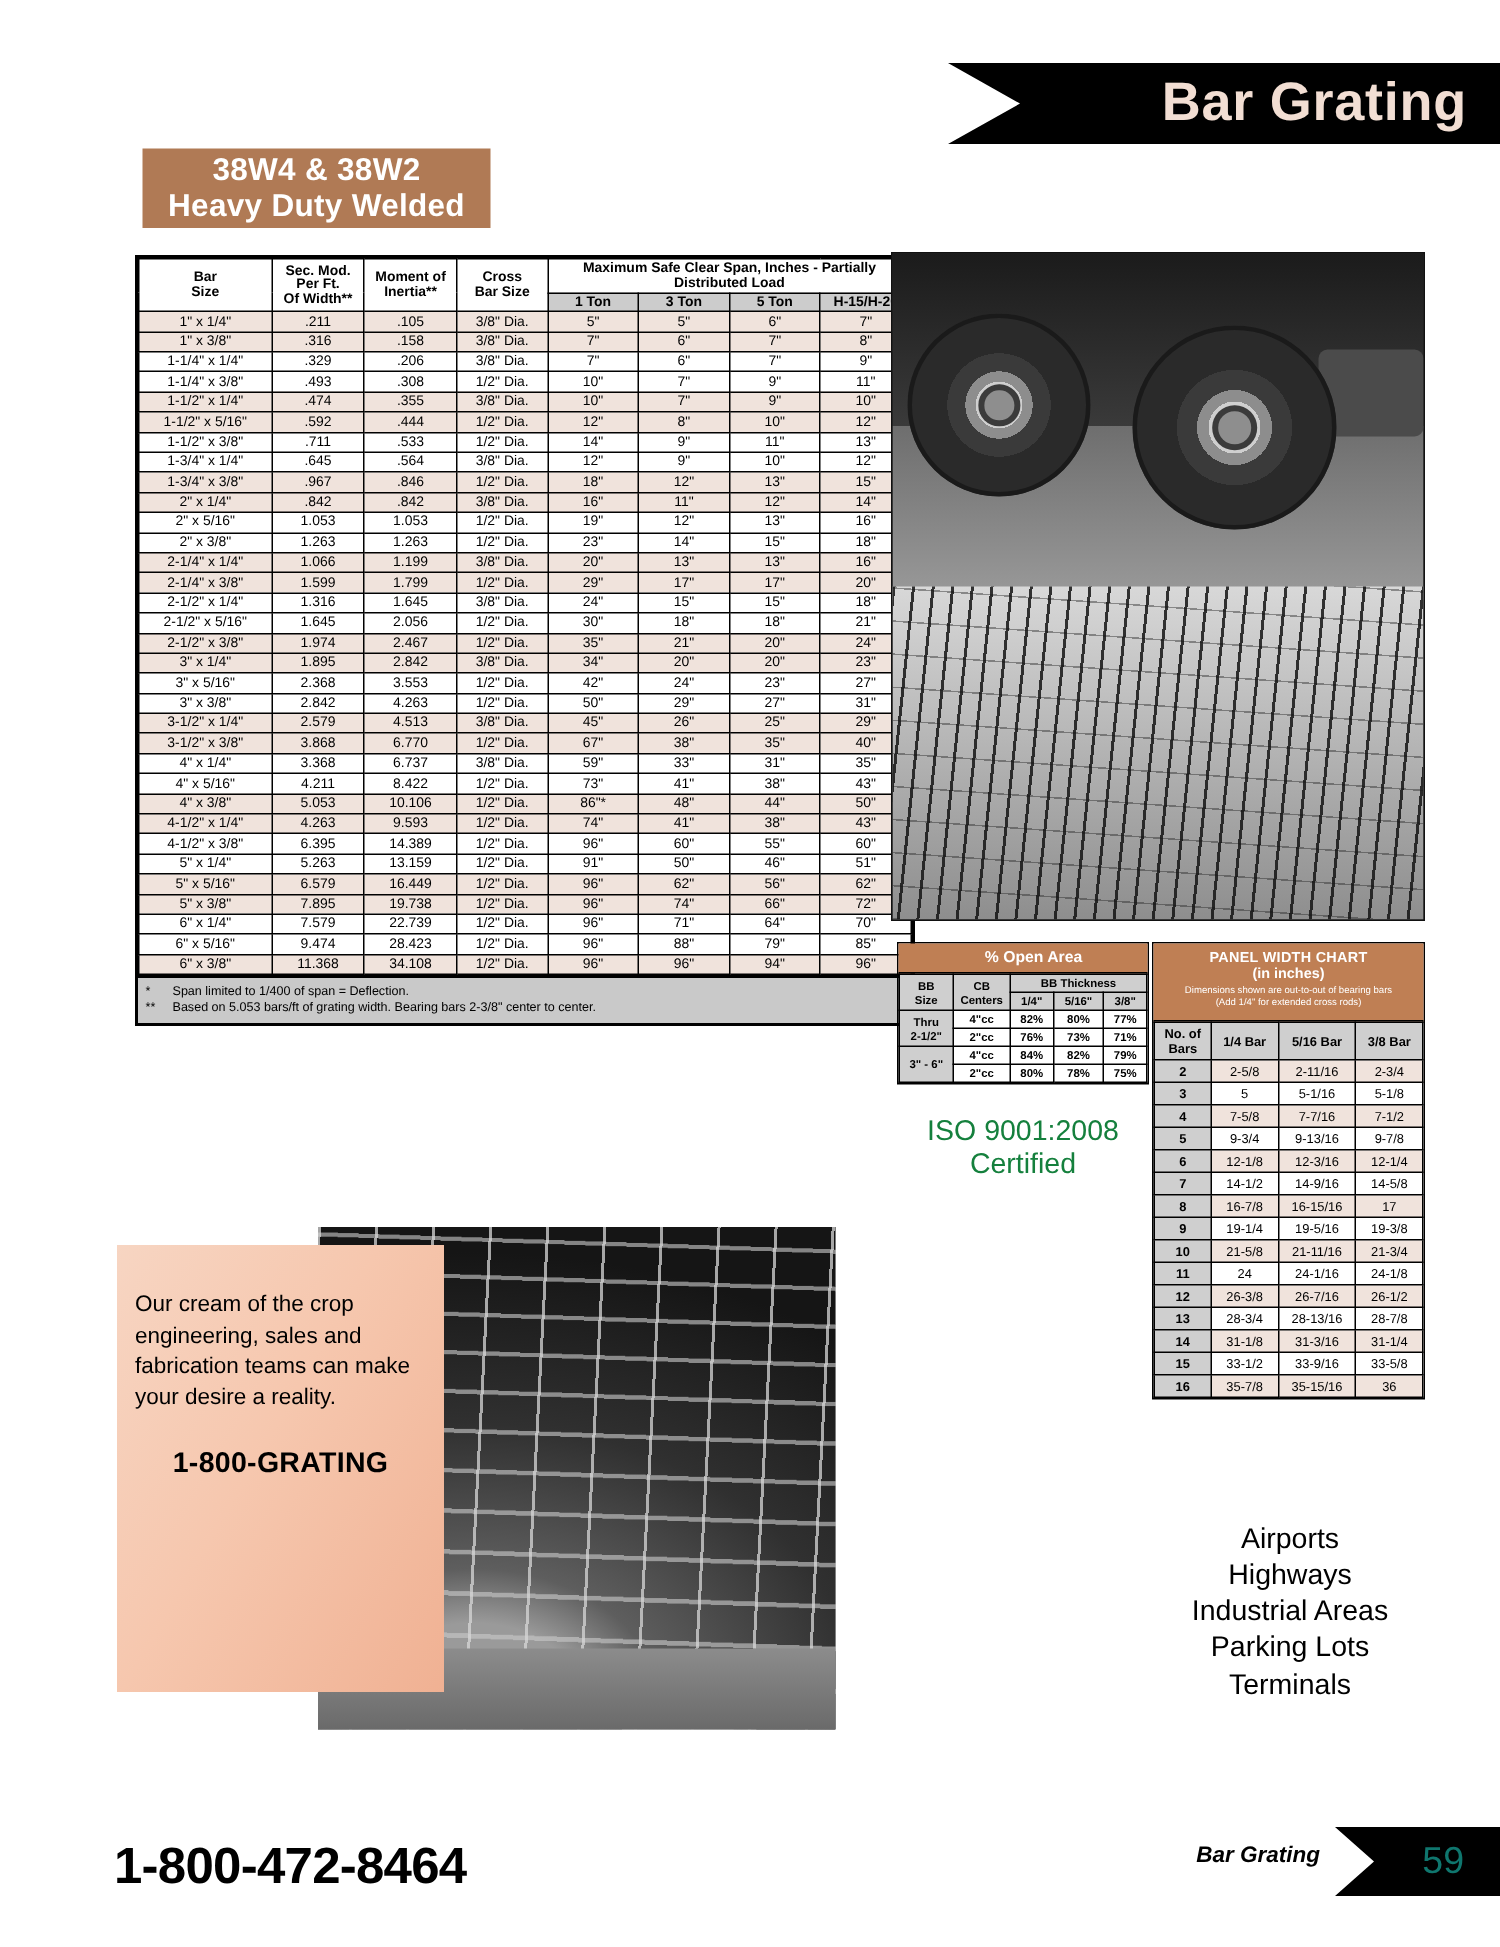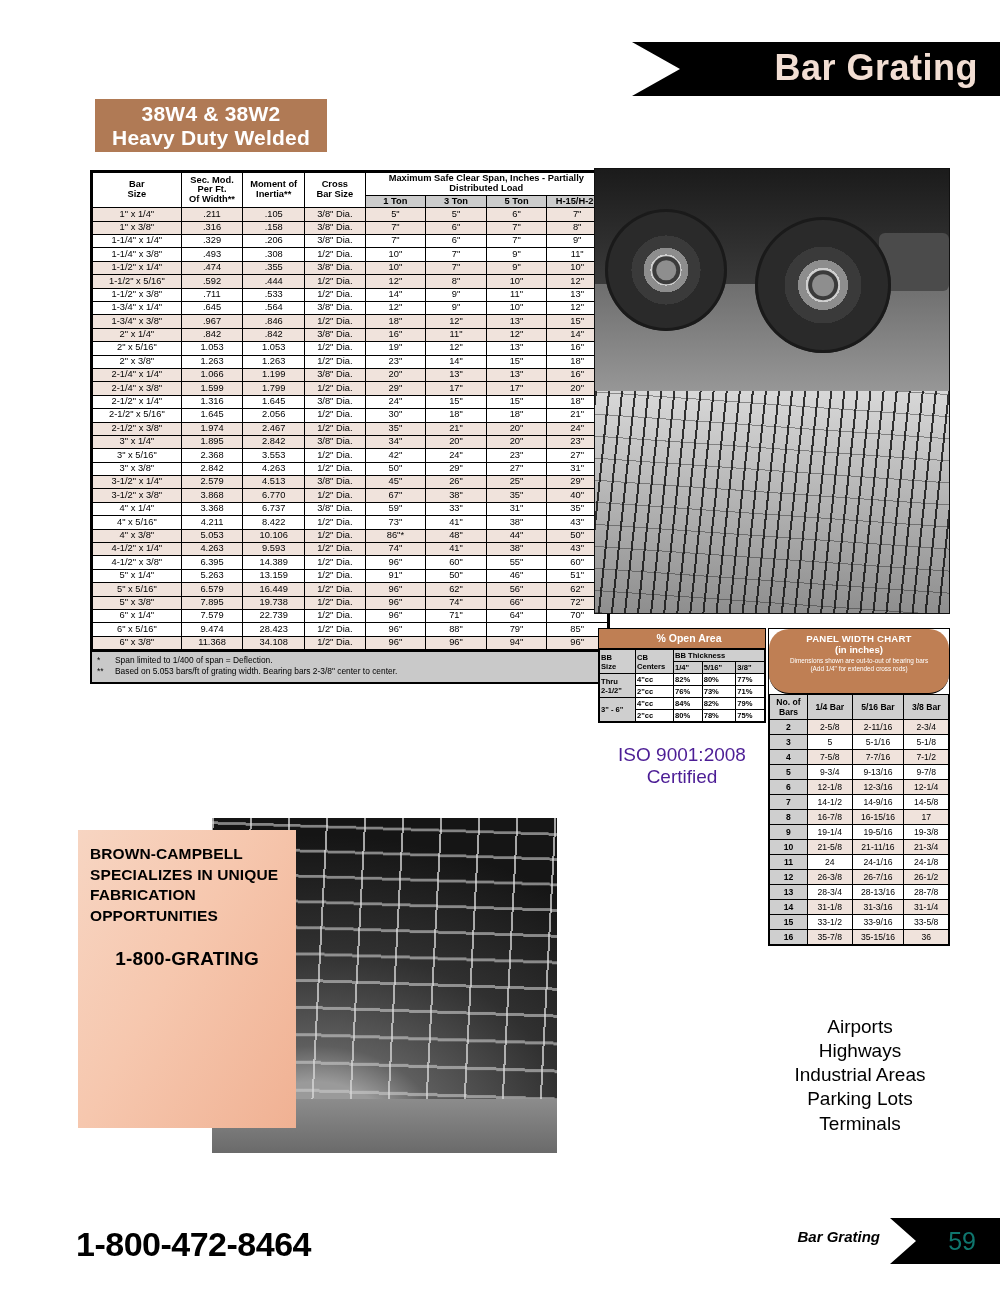--- a/index.html
+++ b/index.html
@@ -102,44 +102,43 @@
     position:absolute; left:598px; top:628px; width:168px;
     border:1px solid #000;
   }
   #open-area-title {
     background:#bf7f54; color:#fff; text-align:center;
     font-size:10.5px; font-weight:bold; padding:3px 0 4px 14px;
     border-bottom:1px solid #000;
   }
   table.openarea { width:100%; border-collapse:collapse; font-size:7.6px; }
   table.openarea th, table.openarea td {
-    border:1px solid #000; text-align:left; padding:1px 1px; font-weight:bold;
+    border:1px solid #000; text-align:center; padding:1px 1px; font-weight:bold;
   }
   table.openarea thead th { background:#cfcfcf; }
   table.openarea td.sizecell { background:#cfcfcf; font-weight:bold; }
   table.openarea td.cc { background:#fff; }
   table.openarea td.val { background:#fff; }
 
   
   #iso-block {
     position:absolute; left:598px; top:744px; width:168px; text-align:center;
-    color:#4c1d95; line-height:1.15;
+    color:#15803d; line-height:1.15;
   }
   #iso-block .l1 { font-size:19px; }
   #iso-block .l2 { font-size:19px; }
 
   
   #panel-chart-wrap {
     position:absolute; left:768px; top:628px; width:182px;
     border:1px solid #000; background:#fff;
   }
   #panel-chart-head {
-    background:#bf7f54; color:#fff; text-align:center; padding:4px 3px 20px 3px;
+    background:#bf7f54; color:#fff; text-align:center; padding:4px 3px 7px 3px;
     border-bottom:1px solid #000;
-    border-radius:20px;
   }
   #panel-chart-head .t1 { font-size:9.6px; font-weight:bold; letter-spacing:.2px; }
   #panel-chart-head .t2 { font-size:9.6px; font-weight:bold; }
   #panel-chart-head .t3 { font-size:6.4px; margin-top:2px; line-height:1.25; }
   table.panel { width:100%; border-collapse:collapse; font-size:8.6px; }
   table.panel th, table.panel td {
     border:1px solid #000; text-align:center; padding:2px 1px; height:15px;
   }
   table.panel thead th { background:#cfcfcf; font-weight:bold; font-size:8.6px; }
   table.panel td.bars { background:#cfcfcf; font-weight:bold; }
@@ -792,21 +791,21 @@
   </div>
 
 <div id="photo-curved">
   <div class="cv-bg"></div>
   <div class="cv-hbars"></div>
   <div class="cv-vbars"></div>
   <div class="cv-floor"></div>
 </div>
 
 <div id="promo-box">
-  <div id="promo-head">BROWN-CAMPBELL SPECIALIZES IN UNIQUE FABRICATION OPPORTUNITIES</div>
+  <div id="promo-body">Our cream of the crop engineering, sales and fabrication teams can make your desire a reality.</div>
   <div id="promo-phone">1-800-GRATING</div>
 </div>
 
 <div id="footer-phone">1-800-472-8464</div>
 <div id="footer-tag">Bar Grating</div>
 <div id="footer-page">
   <div class="flag"></div>
   <div class="num">59</div>
 </div>
 

